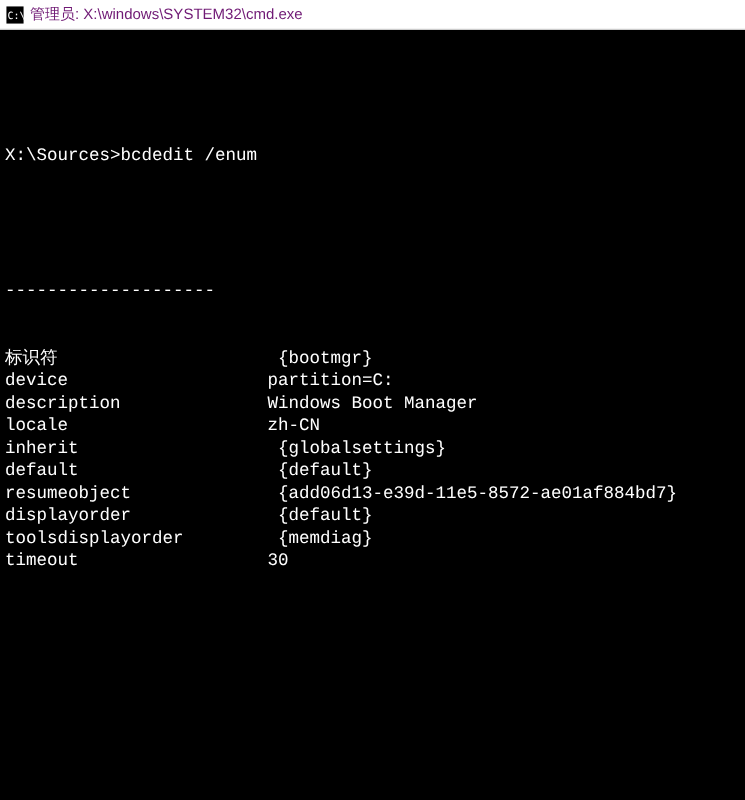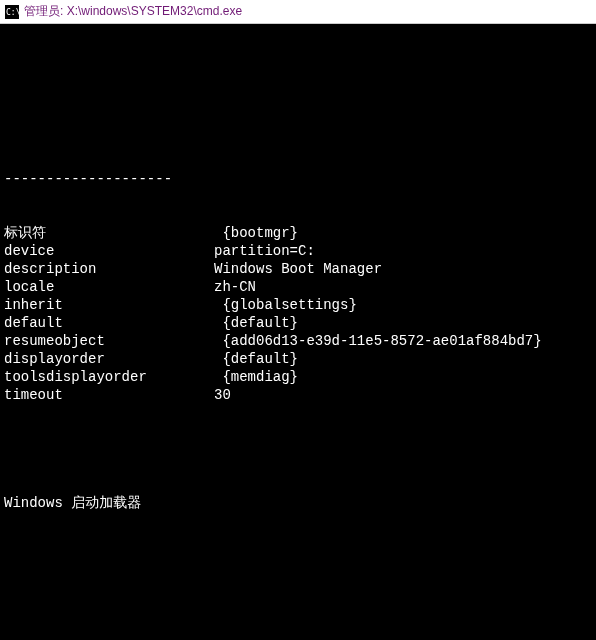--- a/index.html
+++ b/index.html
@@ -68,22 +68,22 @@
     <svg width="14" height="14" viewBox="0 0 14 14">
       <rect x="0" y="0" width="14" height="14" fill="#000"></rect>
       <text x="1" y="10" fill="#fff" font-size="8" font-family="monospace">C:\</text>
     </svg>
   </span>
   <span class="titlebar-text">管理员: X:\windows\SYSTEM32\cmd.exe</span>
 </div>
 
 <div class="terminal">
   <div class="line"></div>
+  <div class="line"><span>X:\Sources&gt;</span><span>bcdedit /enum</span></div>
   <div class="line"></div>
   <div class="line">--------------------</div>
   <div id="section1-entries"><div class="line kv-row"><span class="kv-key">标识符</span><span class="kv-val"> {bootmgr}</span></div><div class="line kv-row"><span class="kv-key">device</span><span class="kv-val">partition=C:</span></div><div class="line kv-row"><span class="kv-key">description</span><span class="kv-val">Windows Boot Manager</span></div><div class="line kv-row"><span class="kv-key">locale</span><span class="kv-val">zh-CN</span></div><div class="line kv-row"><span class="kv-key">inherit</span><span class="kv-val"> {globalsettings}</span></div><div class="line kv-row"><span class="kv-key">default</span><span class="kv-val"> {default}</span></div><div class="line kv-row"><span class="kv-key">resumeobject</span><span class="kv-val"> {add06d13-e39d-11e5-8572-ae01af884bd7}</span></div><div class="line kv-row"><span class="kv-key">displayorder</span><span class="kv-val"> {default}</span></div><div class="line kv-row"><span class="kv-key">toolsdisplayorder</span><span class="kv-val"> {memdiag}</span></div><div class="line kv-row"><span class="kv-key">timeout</span><span class="kv-val">30</span></div></div>
   <div class="line"></div>
-  <div class="line">Windows 启动加载器</div>
   
   
   
   
 </div>
 
 </body></html>

